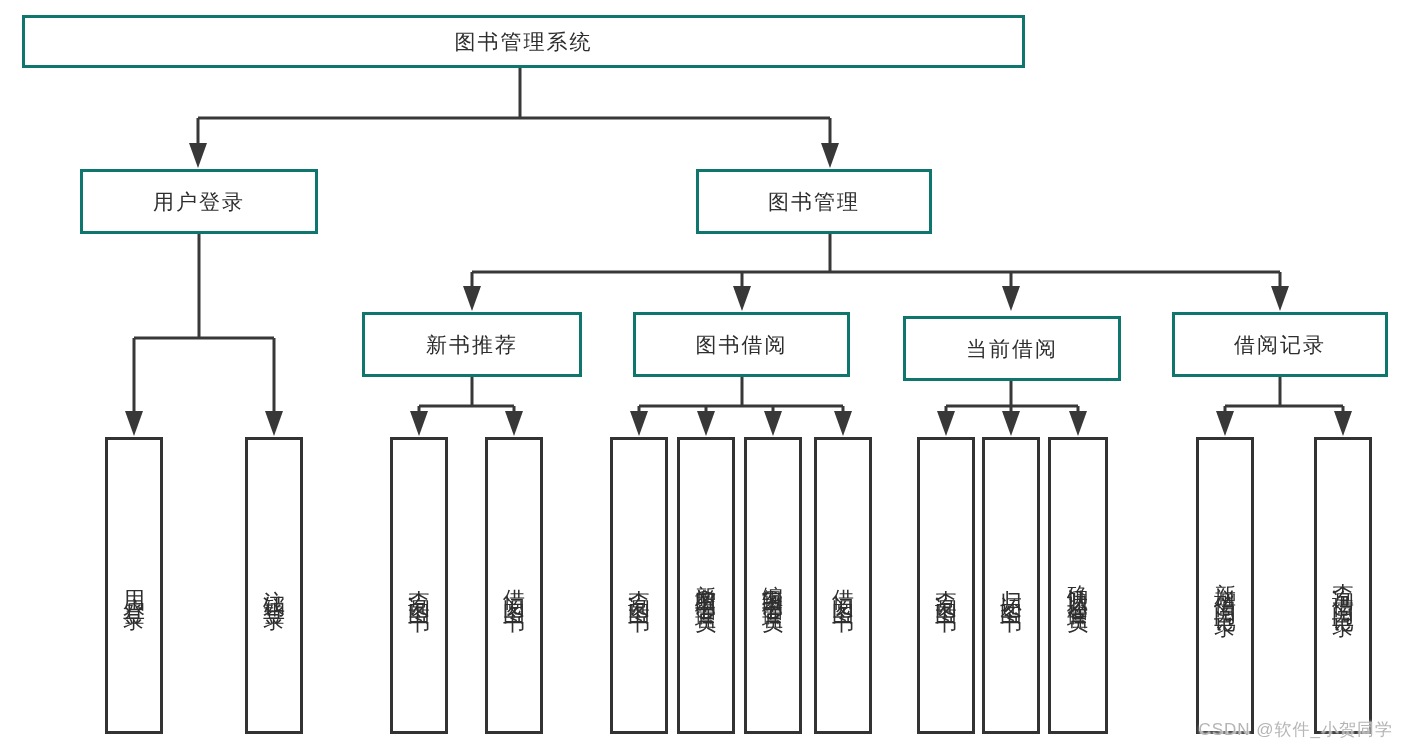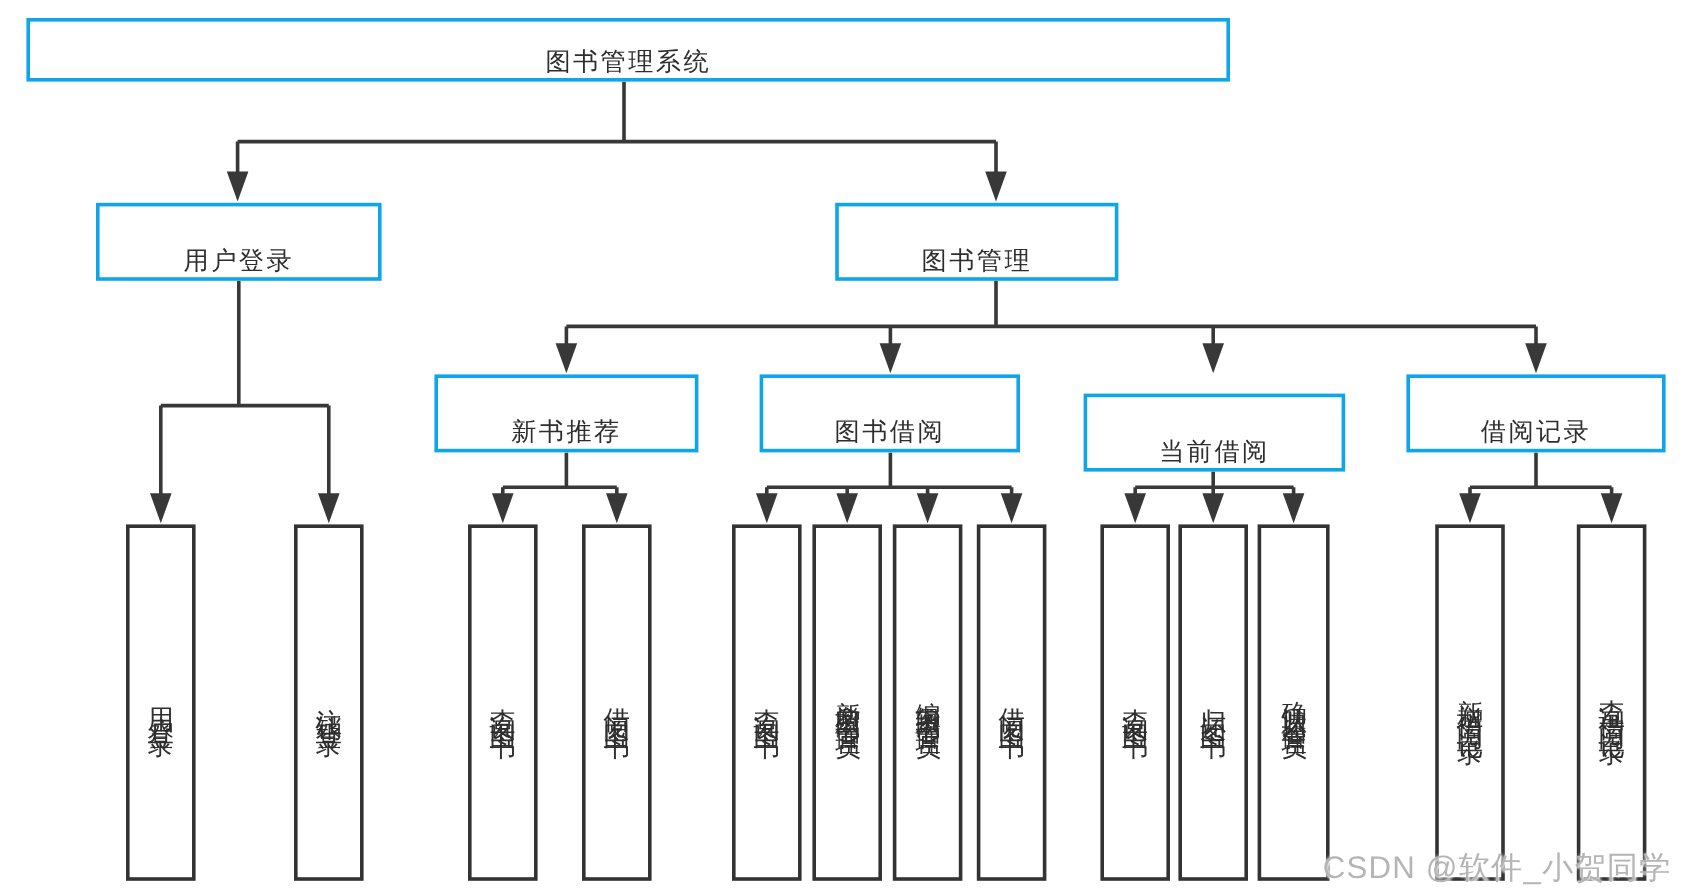--- a/index.html
+++ b/index.html
@@ -21,24 +21,24 @@
   }
   .connectors {
     position: absolute;
     inset: 0;
     width: 1405px;
     height: 747px;
   }
   .node {
     position: absolute;
     box-sizing: border-box;
-    border: 3px solid #0ea5e9;
+    border: 3px solid #0f766e;
     background: #ffffff;
     display: flex;
-    align-items: flex-end;
+    align-items: center;
     justify-content: center;
   }
   .hlabel {
     font-size: 21px;
     letter-spacing: 2px;
     color: #2e2e2e;
     white-space: nowrap;
   }
   .leaf {
     position: absolute;
@@ -61,21 +61,21 @@
     line-height: 1;
   }
   .vlabel.long {
     font-size: 21px;
     letter-spacing: 4px;
   }
   .watermark {
     position: absolute;
     right: 12px;
     bottom: 6px;
-    font-size: 26px;
+    font-size: 17px;
     color: #b5b5b5;
     letter-spacing: 1px;
     white-space: nowrap;
     text-shadow: 0 0 3px #ffffff, 1px 1px 2px #ffffff;
     z-index: 5;
   }
 </style>
 </head>
 <body>
 
@@ -124,21 +124,21 @@
   <div class="node" style="left:696px; top:169px; width:236px; height:65px;">
     <span class="hlabel">图书管理</span>
   </div>
 
   <div class="node" style="left:633px; top:312px; width:217px; height:65px;">
     <span class="hlabel">图书借阅</span>
   </div>
   <div class="node" style="left:362px; top:312px; width:220px; height:65px;">
     <span class="hlabel">新书推荐</span>
   </div>
-  <div class="node" style="left:903px; top:328px; width:218px; height:65px;">
+  <div class="node" style="left:903px; top:316px; width:218px; height:65px;">
     <span class="hlabel">当前借阅</span>
   </div>
   <div class="node" style="left:1172px; top:312px; width:216px; height:65px;">
     <span class="hlabel">借阅记录</span>
   </div>
 
   <div class="leaf" style="left:105px;">
     <span class="vlabel">用户登录</span>
   </div>
   <div class="leaf" style="left:245px;">

